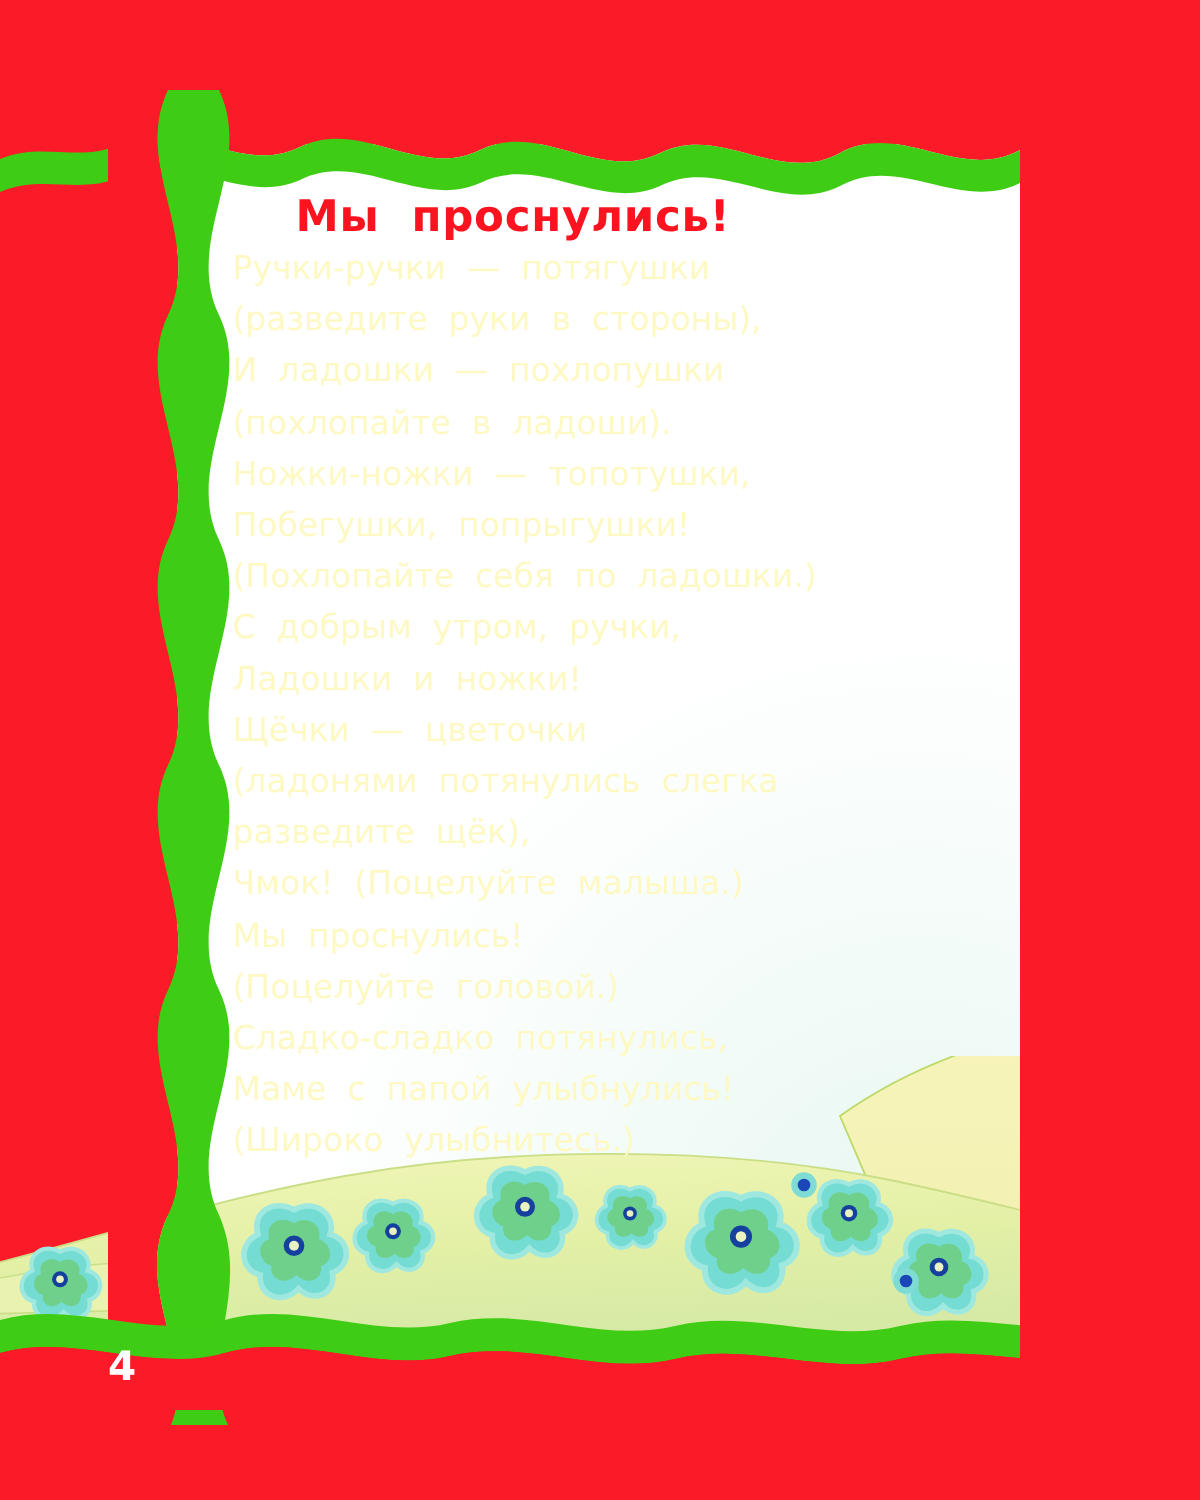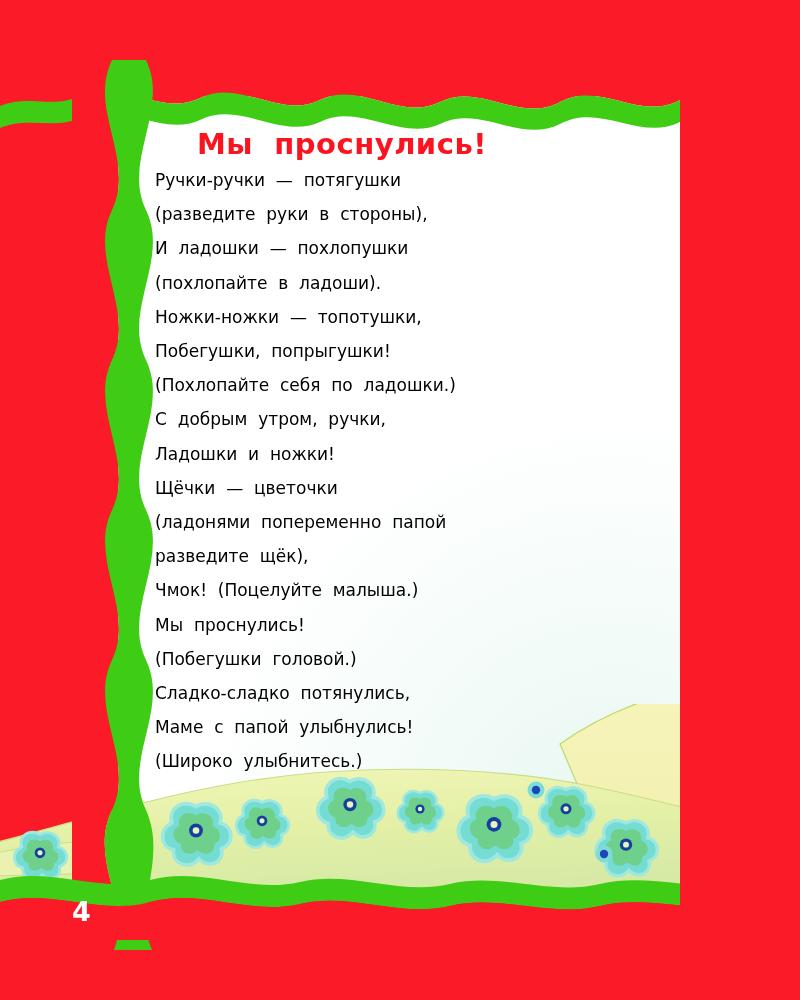--- a/index.html
+++ b/index.html
@@ -42,24 +42,24 @@
   #title{
     color:#fb1420;
     font-weight:bold;
     font-size:29px;
     line-height:34px;
     letter-spacing:0.5px;
     margin:0 0 2px 42px;
     white-space:pre;
   }
   .line{
-    font-size:17px;
+    font-size:22px;
     line-height:34.2px;
     white-space:pre;
-    color:#000000;
+    color:#fef9c3;
   }
 
   
   #pageno{
     position:absolute;left:72px;top:898px;
     color:#ffffff;font-weight:bold;font-size:27px;line-height:27px;
   }
 </style>
 </head>
 <body>
@@ -205,25 +205,25 @@
     <div class="line">Ручки-ручки  —  потягушки</div>
     <div class="line">(разведите  руки  в  стороны),</div>
     <div class="line">И  ладошки  —  похлопушки</div>
     <div class="line">(похлопайте  в  ладоши).</div>
     <div class="line">Ножки-ножки  —  топотушки,</div>
     <div class="line">Побегушки,  попрыгушки!</div>
     <div class="line">(Похлопайте  себя  по  ладошки.)</div>
     <div class="line">С  добрым  утром,  ручки,</div>
     <div class="line">Ладошки  и  ножки!</div>
     <div class="line">Щёчки  —  цветочки</div>
-    <div class="line">(ладонями  попеременно  папой</div>
+    <div class="line">(ладонями  потянулись  слегка</div>
     <div class="line">разведите  щёк),</div>
     <div class="line">Чмок!  (Поцелуйте  малыша.)</div>
     <div class="line">Мы  проснулись!</div>
-    <div class="line">(Побегушки  головой.)</div>
+    <div class="line">(Поцелуйте  головой.)</div>
     <div class="line">Сладко-сладко  потянулись,</div>
     <div class="line">Маме  с  папой  улыбнулись!</div>
     <div class="line">(Широко  улыбнитесь.)</div>
   </div>
 
   <div id="pageno">4</div>
 
 </div>
 
 </body></html>

